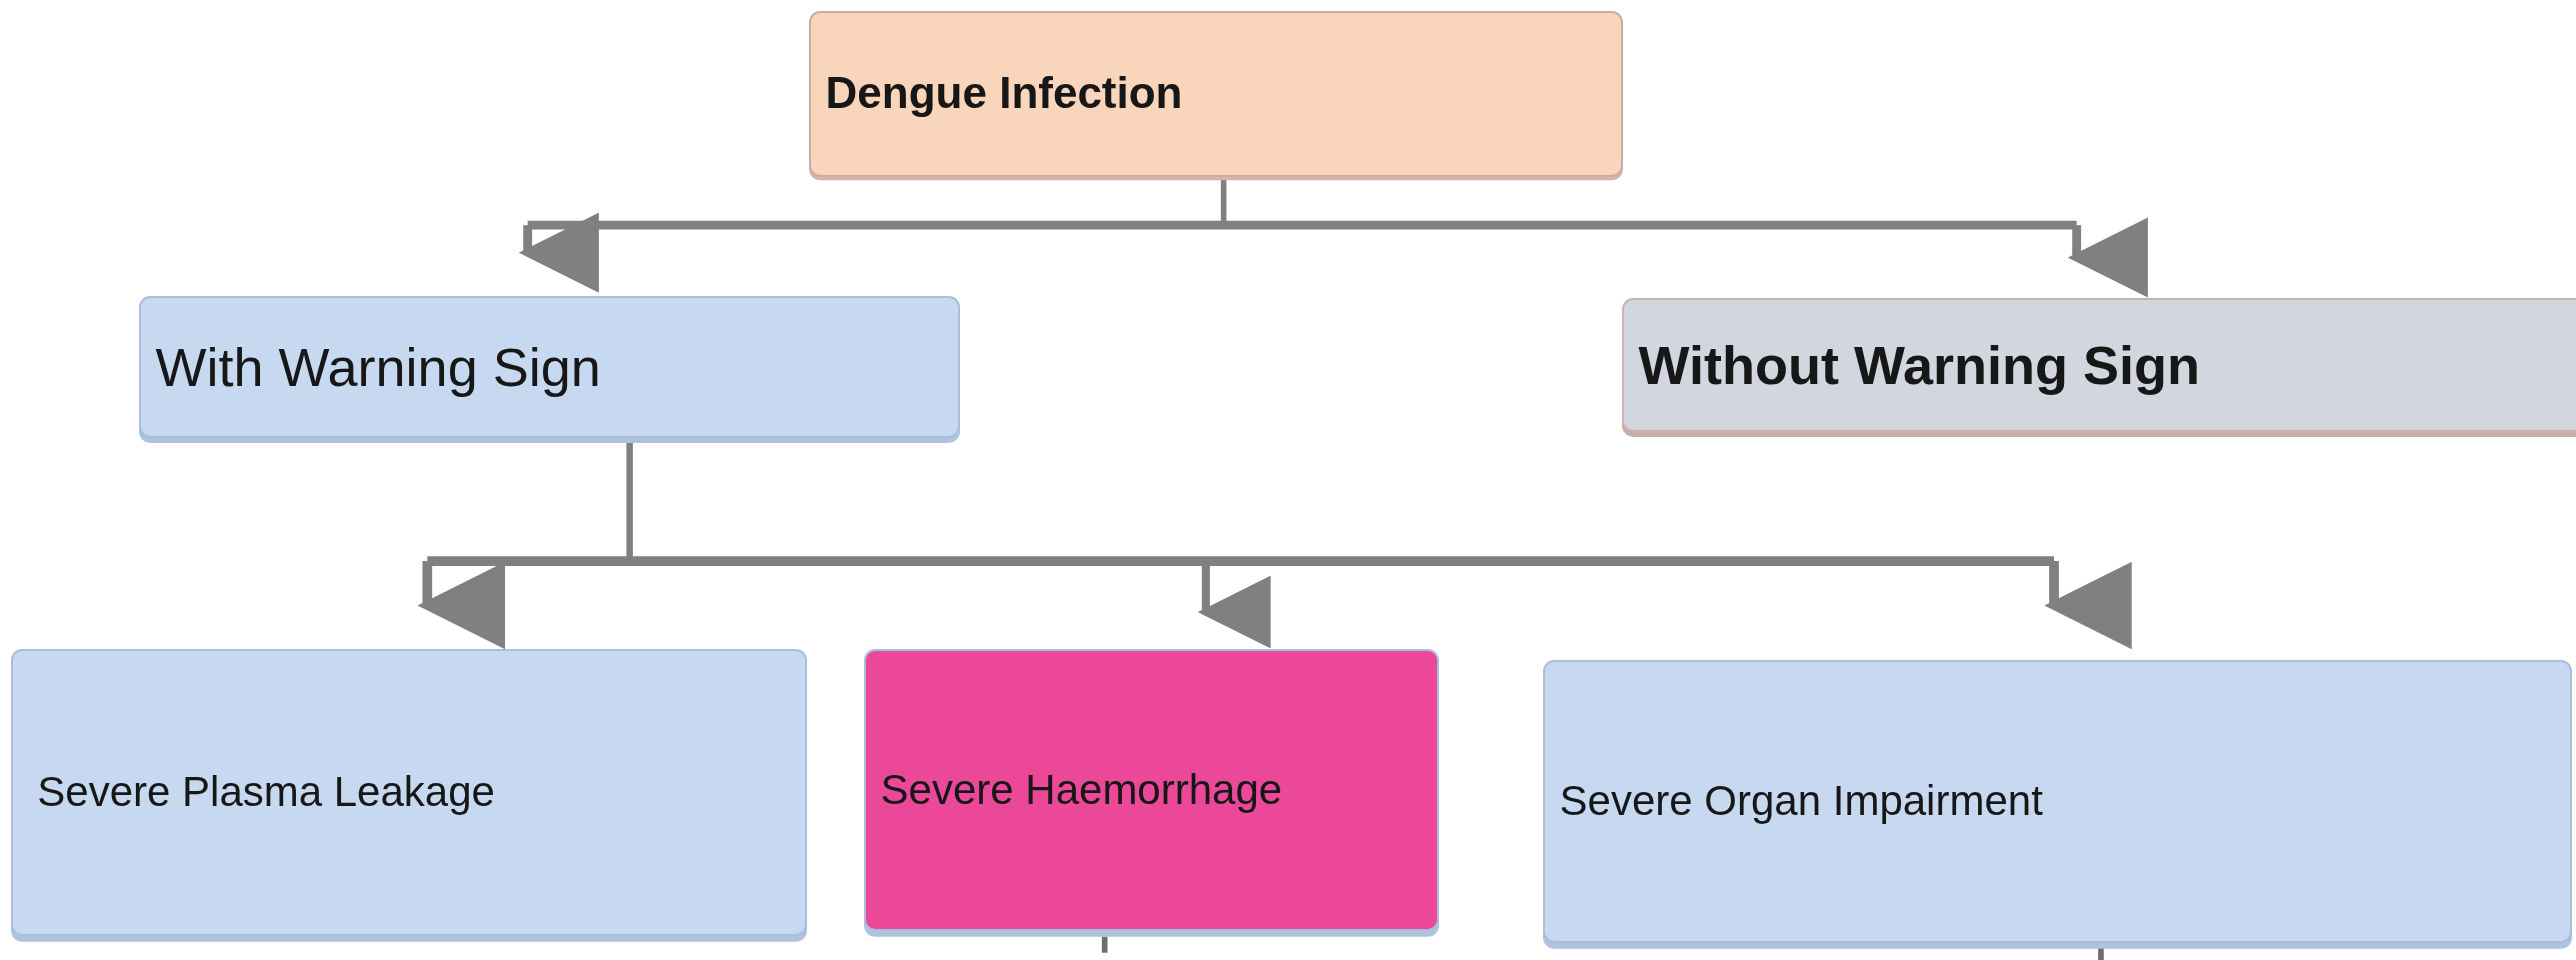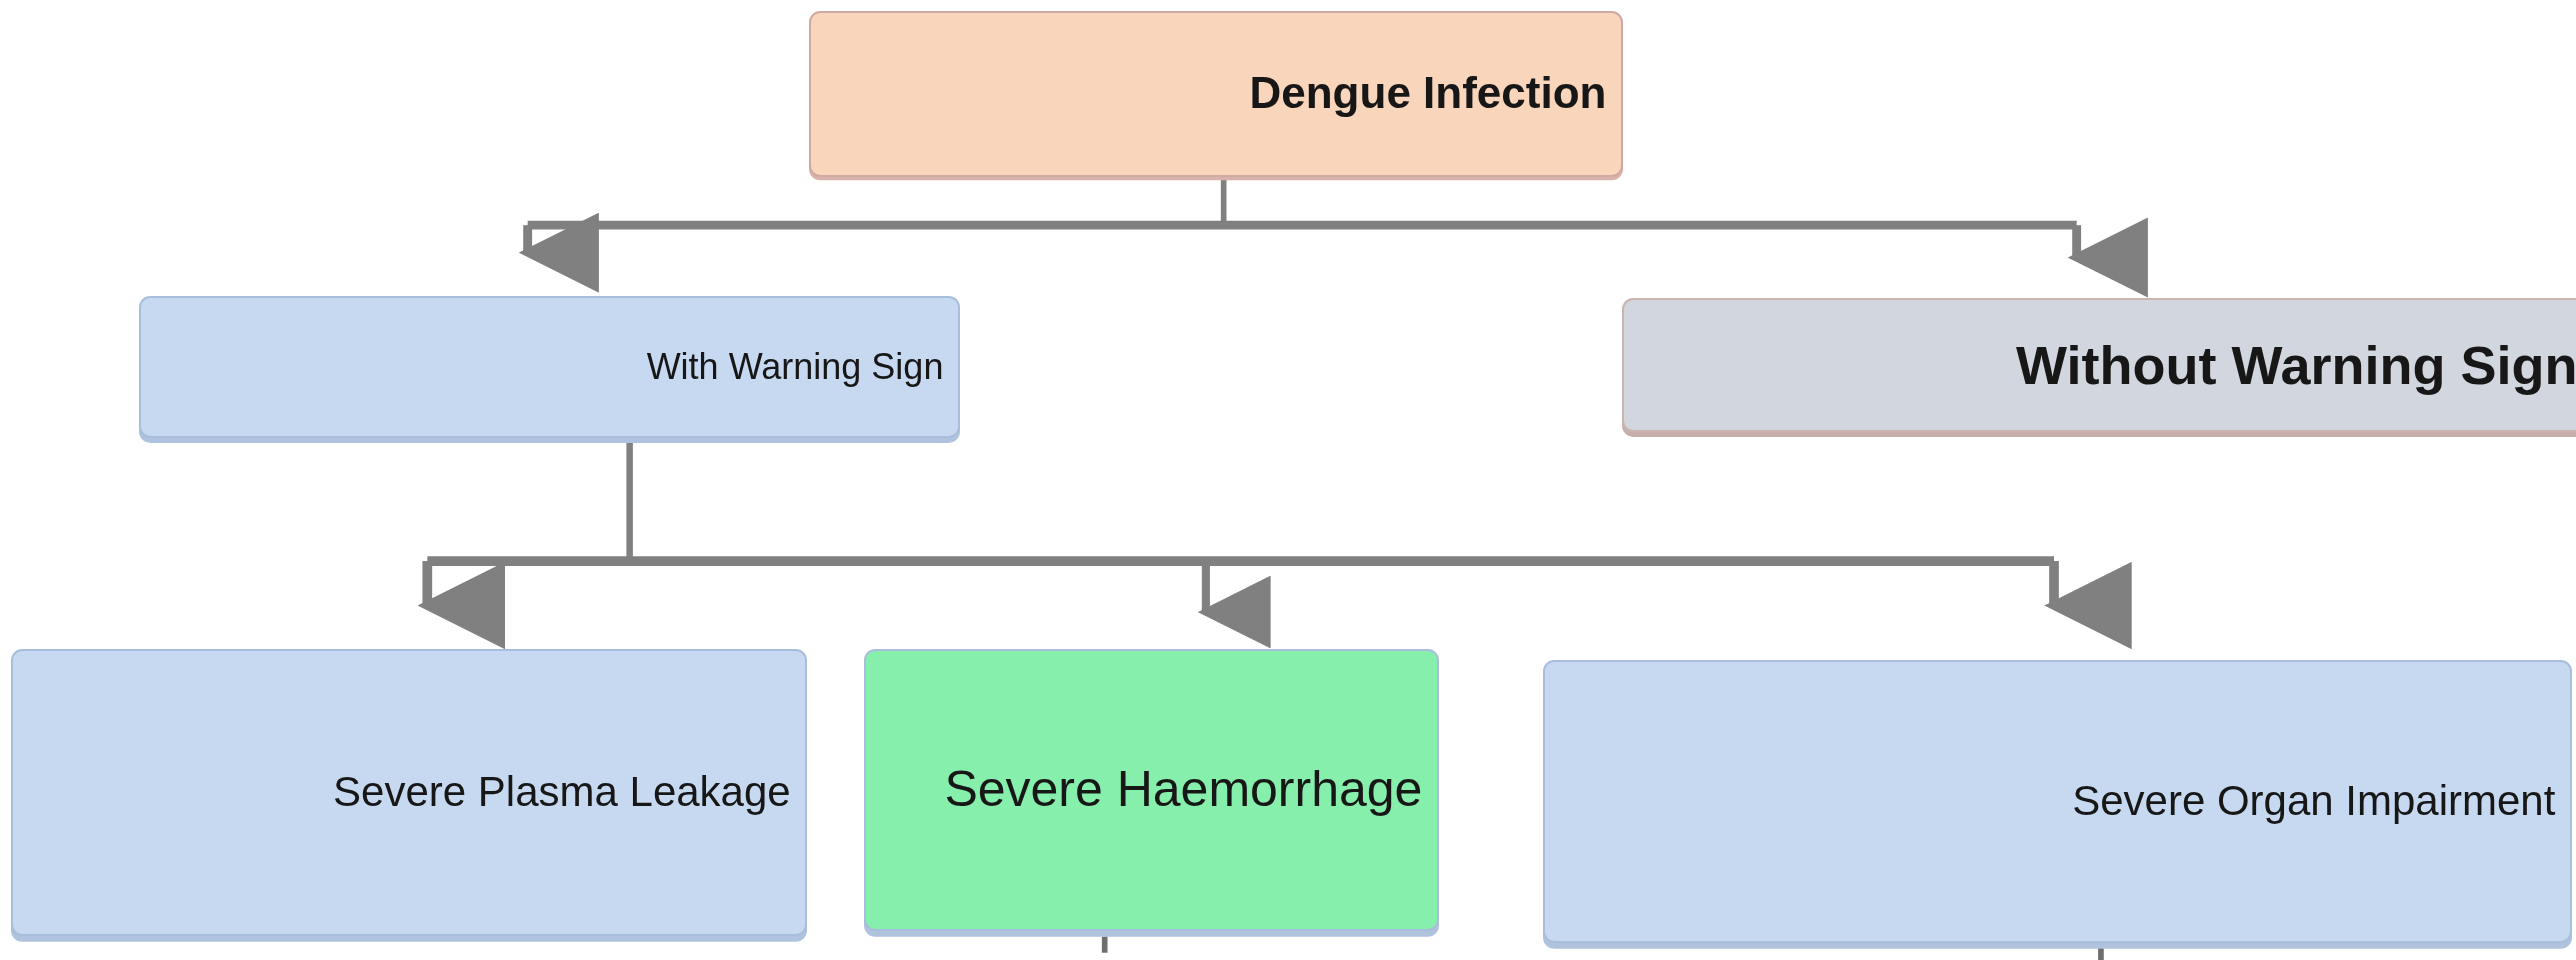--- a/index.html
+++ b/index.html
@@ -24,21 +24,21 @@
     width: 2576px;
     height: 961px;
     pointer-events: none;
   }
   .node {
     position: absolute;
     box-sizing: border-box;
     display: flex;
     align-items: center;
     justify-content: center;
-    text-align: right;
+    text-align: left;
     border-radius: 11.3px;
     color: #171717;
     line-height: 1.15;
     padding: 4.9px 14.6px;
     z-index: 3;
   }
   .node-label {
     display: block;
     width: 100%;
   }
@@ -58,21 +58,21 @@
 
   
   .node--warn {
     left: 139px;
     top: 296px;
     width: 821px;
     height: 142px;
     background: #C7D9F0;
     border: 2.4px solid #A8BEDC;
     box-shadow: 0 4.9px 0 0 #AFC2DE;
-    font-size: 36px;
+    font-size: 54px;
   }
   .node--nowarn {
     left: 1622px;
     top: 298px;
     width: 972px;
     height: 134px;
     background: #D2D6DE;
     border: 2.4px solid #CBB3B0;
     box-shadow: 0 4.9px 0 0 #C6AEAB;
     font-size: 54px;
@@ -89,24 +89,24 @@
     border: 2.4px solid #A8BEDC;
     box-shadow: 0 5.7px 0 0 #AFC2DE;
     font-size: 42px;
     padding-left: 24px;
   }
   .node--haem {
     left: 864px;
     top: 649px;
     width: 575px;
     height: 282px;
-    background: #86efac;
+    background: #ec4899;
     border: 2.4px solid #A8BEDC;
     box-shadow: 0 5.7px 0 0 #AFC2DE;
-    font-size: 50px;
+    font-size: 42px;
   }
   .node--organ {
     left: 1543px;
     top: 660px;
     width: 1029px;
     height: 283px;
     background: #C7D9F0;
     border: 2.4px solid #A8BEDC;
     box-shadow: 0 5.7px 0 0 #AFC2DE;
     font-size: 42px;

